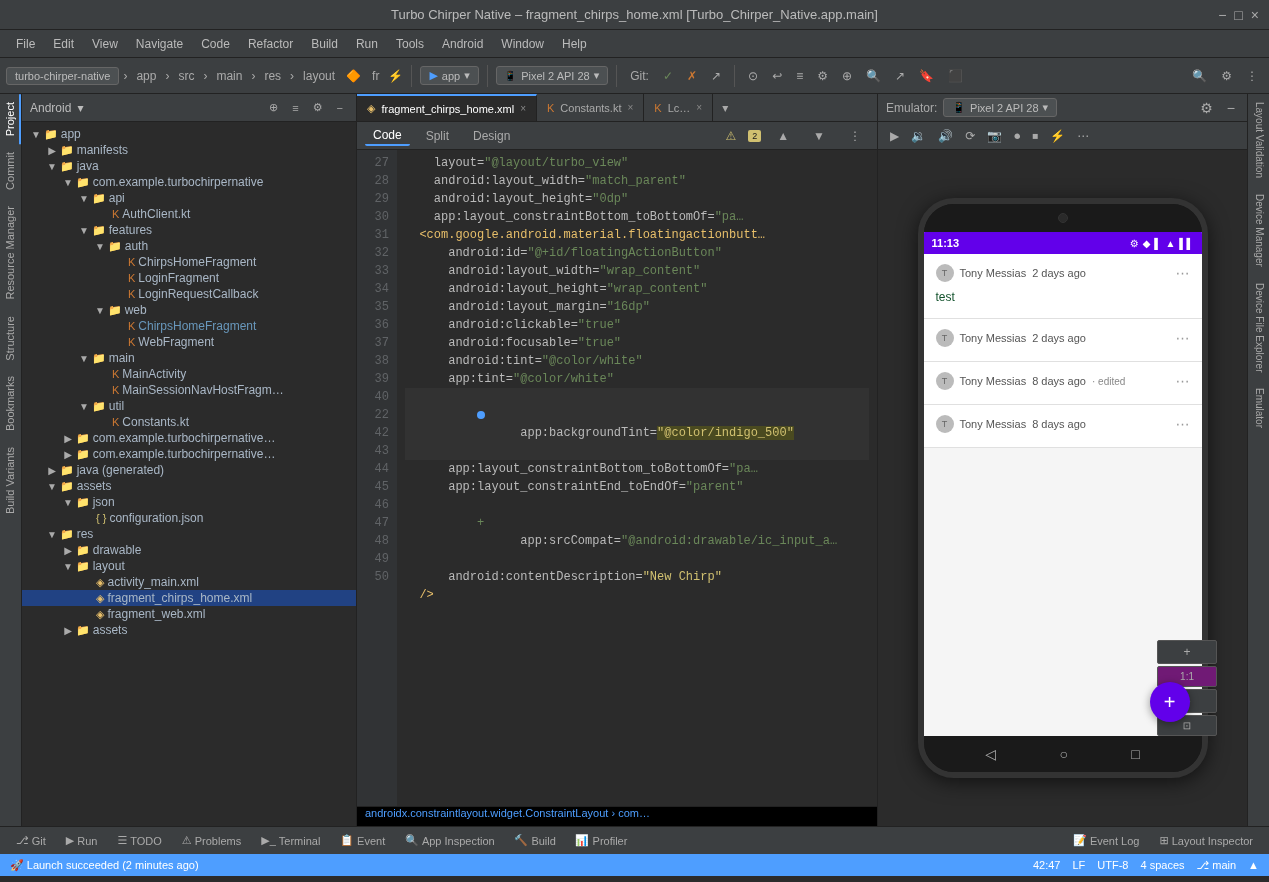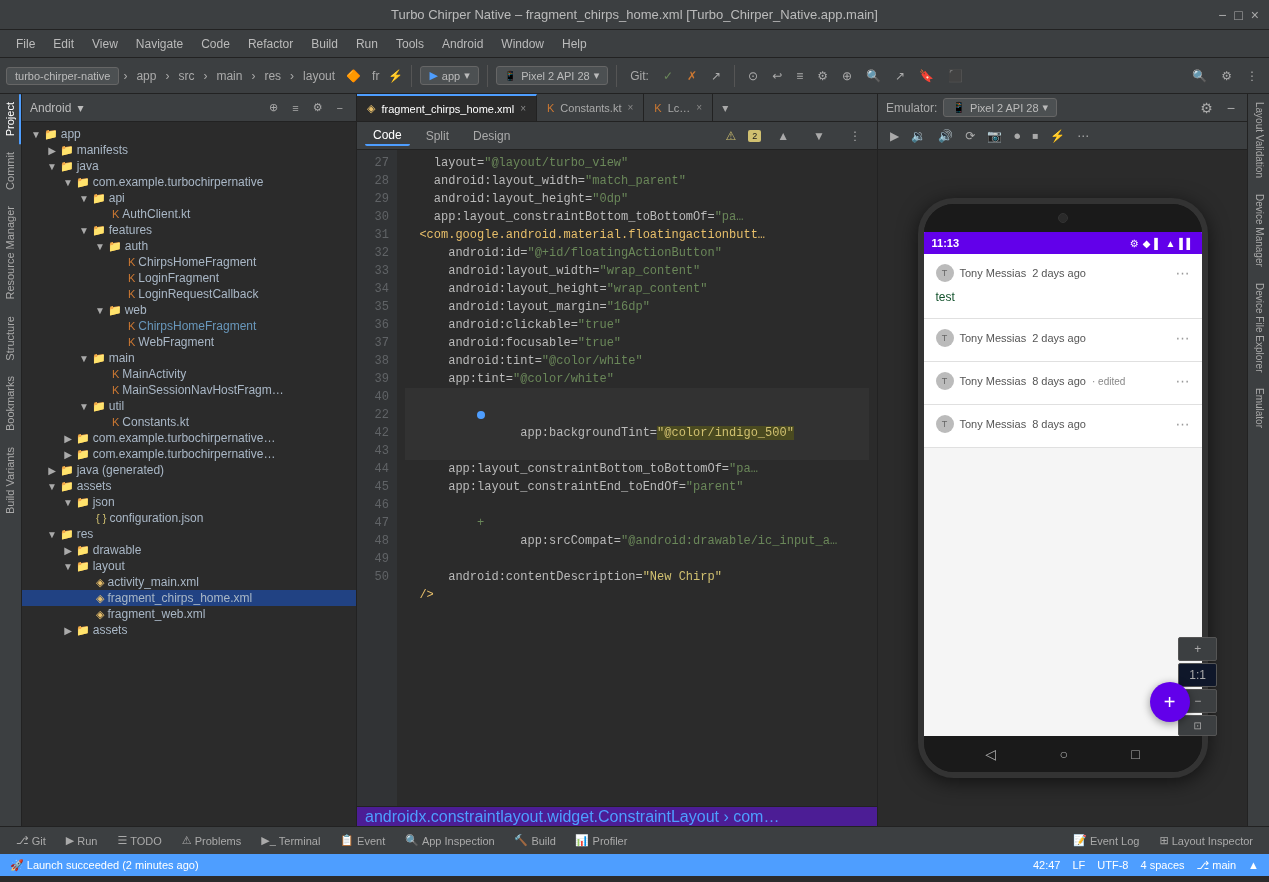--- a/index.html
+++ b/index.html
@@ -103,21 +103,21 @@
 
     
     #emulator-header { background: #3c3f41; height: 28px; display: flex; align-items: center; padding: 0 8px; gap: 6px; border-bottom: 1px solid #222; font-size: 12px; color: #aaa; }
     .em-btn { background: none; border: none; color: #aaa; cursor: pointer; padding: 2px 4px; font-size: 14px; }
     #project-tree::-webkit-scrollbar { width: 6px; }
     #project-tree::-webkit-scrollbar-thumb { background: #555; border-radius: 3px; }
 
     .preview-toolbar { background: #3c3f41; height: 28px; display: flex; align-items: center; padding: 0 8px; gap: 4px; border-bottom: 1px solid #222; }
     .preview-btn { background: none; border: none; color: #aaa; cursor: pointer; font-size: 12px; padding: 2px 4px; }
     
-    #breadcrumb-bar { background: #4c1d95; height: 20px; padding: 0 8px; display: flex; align-items: flex-end; font-size: 16px; color: #aaa; border-top: 1px solid #222; overflow: hidden; }
+    #breadcrumb-bar { background: #000000; height: 20px; padding: 0 8px; display: flex; align-items: flex-start; font-size: 11px; color: #aaa; border-top: 1px solid #222; overflow: hidden; }
     #breadcrumb-bar span { color: #4e9eff; }
 
     .warning-badge { background: #d0c070; color: #1a1a1a; font-size: 9px; padding: 1px 4px; border-radius: 2px; margin-left: 4px; }
   </style>
 </head>
 <body>
 
 <div id="title-bar">
   <span>Turbo Chirper Native – fragment_chirps_home.xml [Turbo_Chirper_Native.app.main]</span>
   <div id="title-bar-controls">
@@ -624,21 +624,21 @@
         <div id="phone-nav">
           <span>◁</span>
           <span>○</span>
           <span>□</span>
         </div>
       </div>
     </div>
 
     <div style="position:absolute;right:30px;bottom:90px;display:flex;flex-direction:column;gap:2px">
       <button class="toolbar-btn" style="background:#3c3f41;border:1px solid #555;padding:4px 8px">+</button>
-      <button class="toolbar-btn" style="background:#0f172a;border:1px solid #555;padding:4px 10px;font-size:12px">1:1</button>
+      <button class="toolbar-btn" style="background:#701a75;border:1px solid #555;padding:4px 22px;font-size:10px">1:1</button>
       <button class="toolbar-btn" style="background:#3c3f41;border:1px solid #555;padding:4px 8px">−</button>
       <button class="toolbar-btn" style="background:#3c3f41;border:1px solid #555;padding:4px 6px;font-size:10px">⊡</button>
     </div>
   </div>
 
   <div id="right-tabs">
     <div class="right-tab">Layout Validation</div>
     <div class="right-tab">Device Manager</div>
     <div class="right-tab">Device File Explorer</div>
     <div class="right-tab">Emulator</div>

